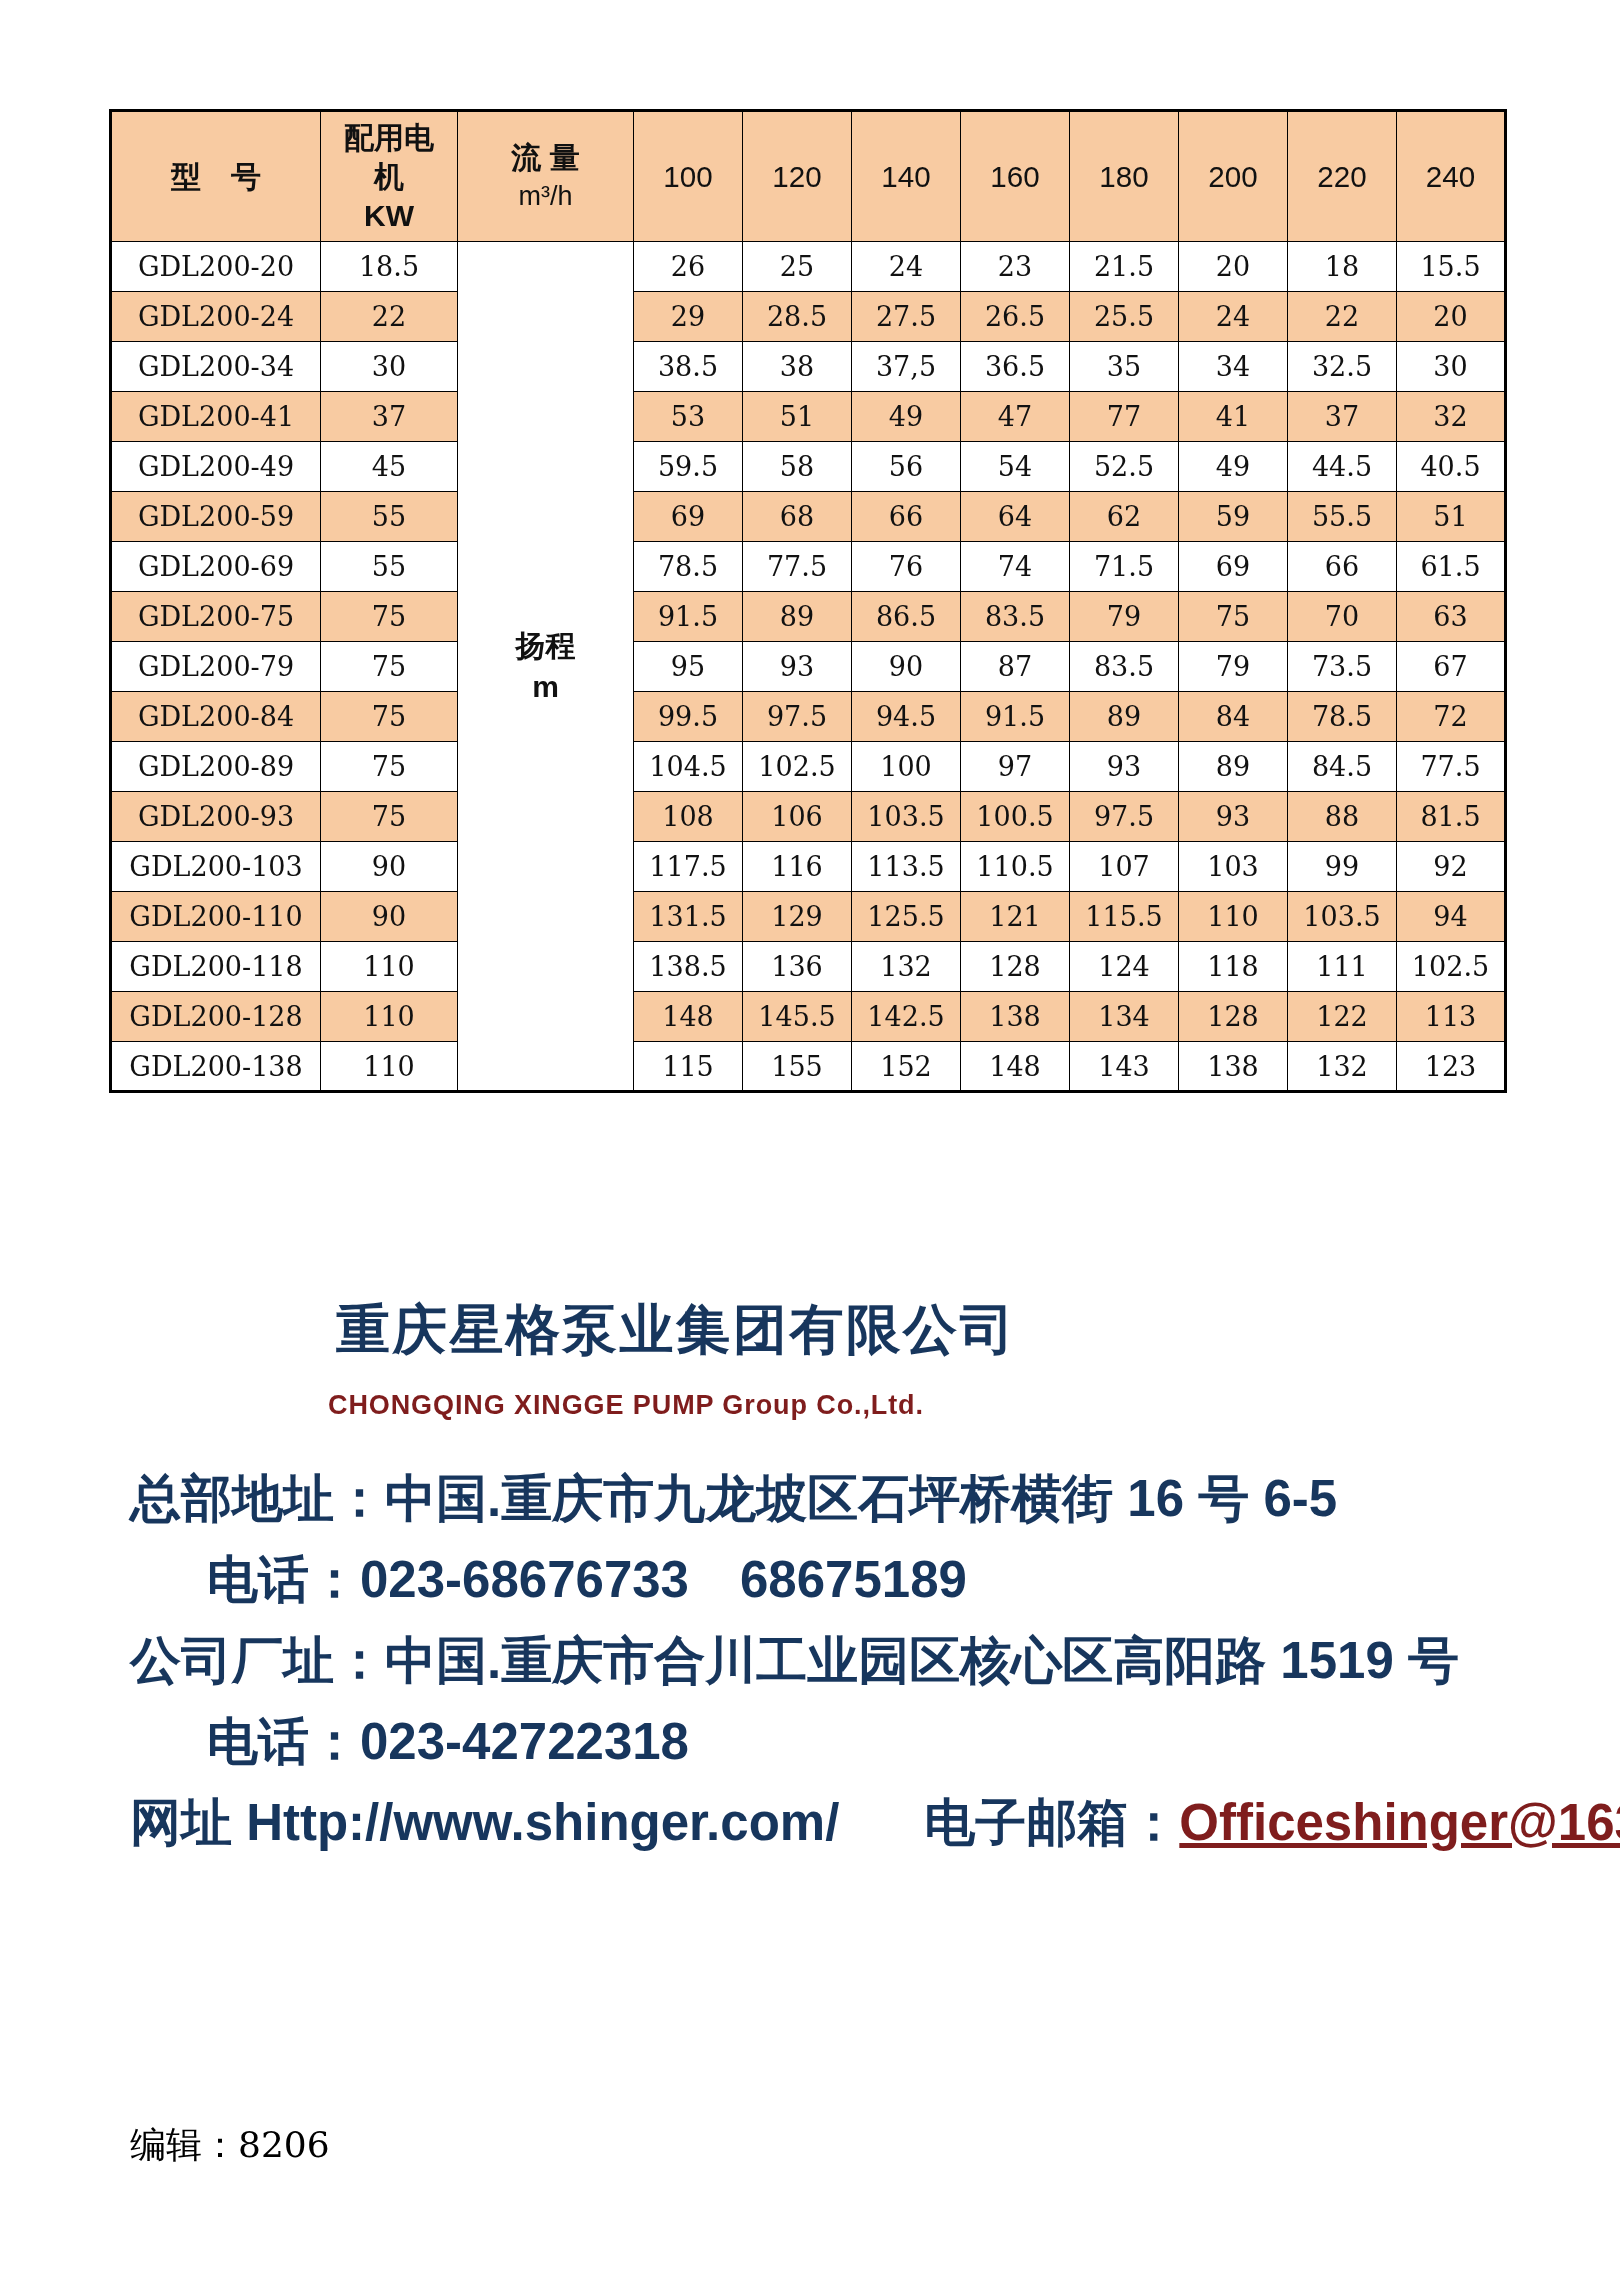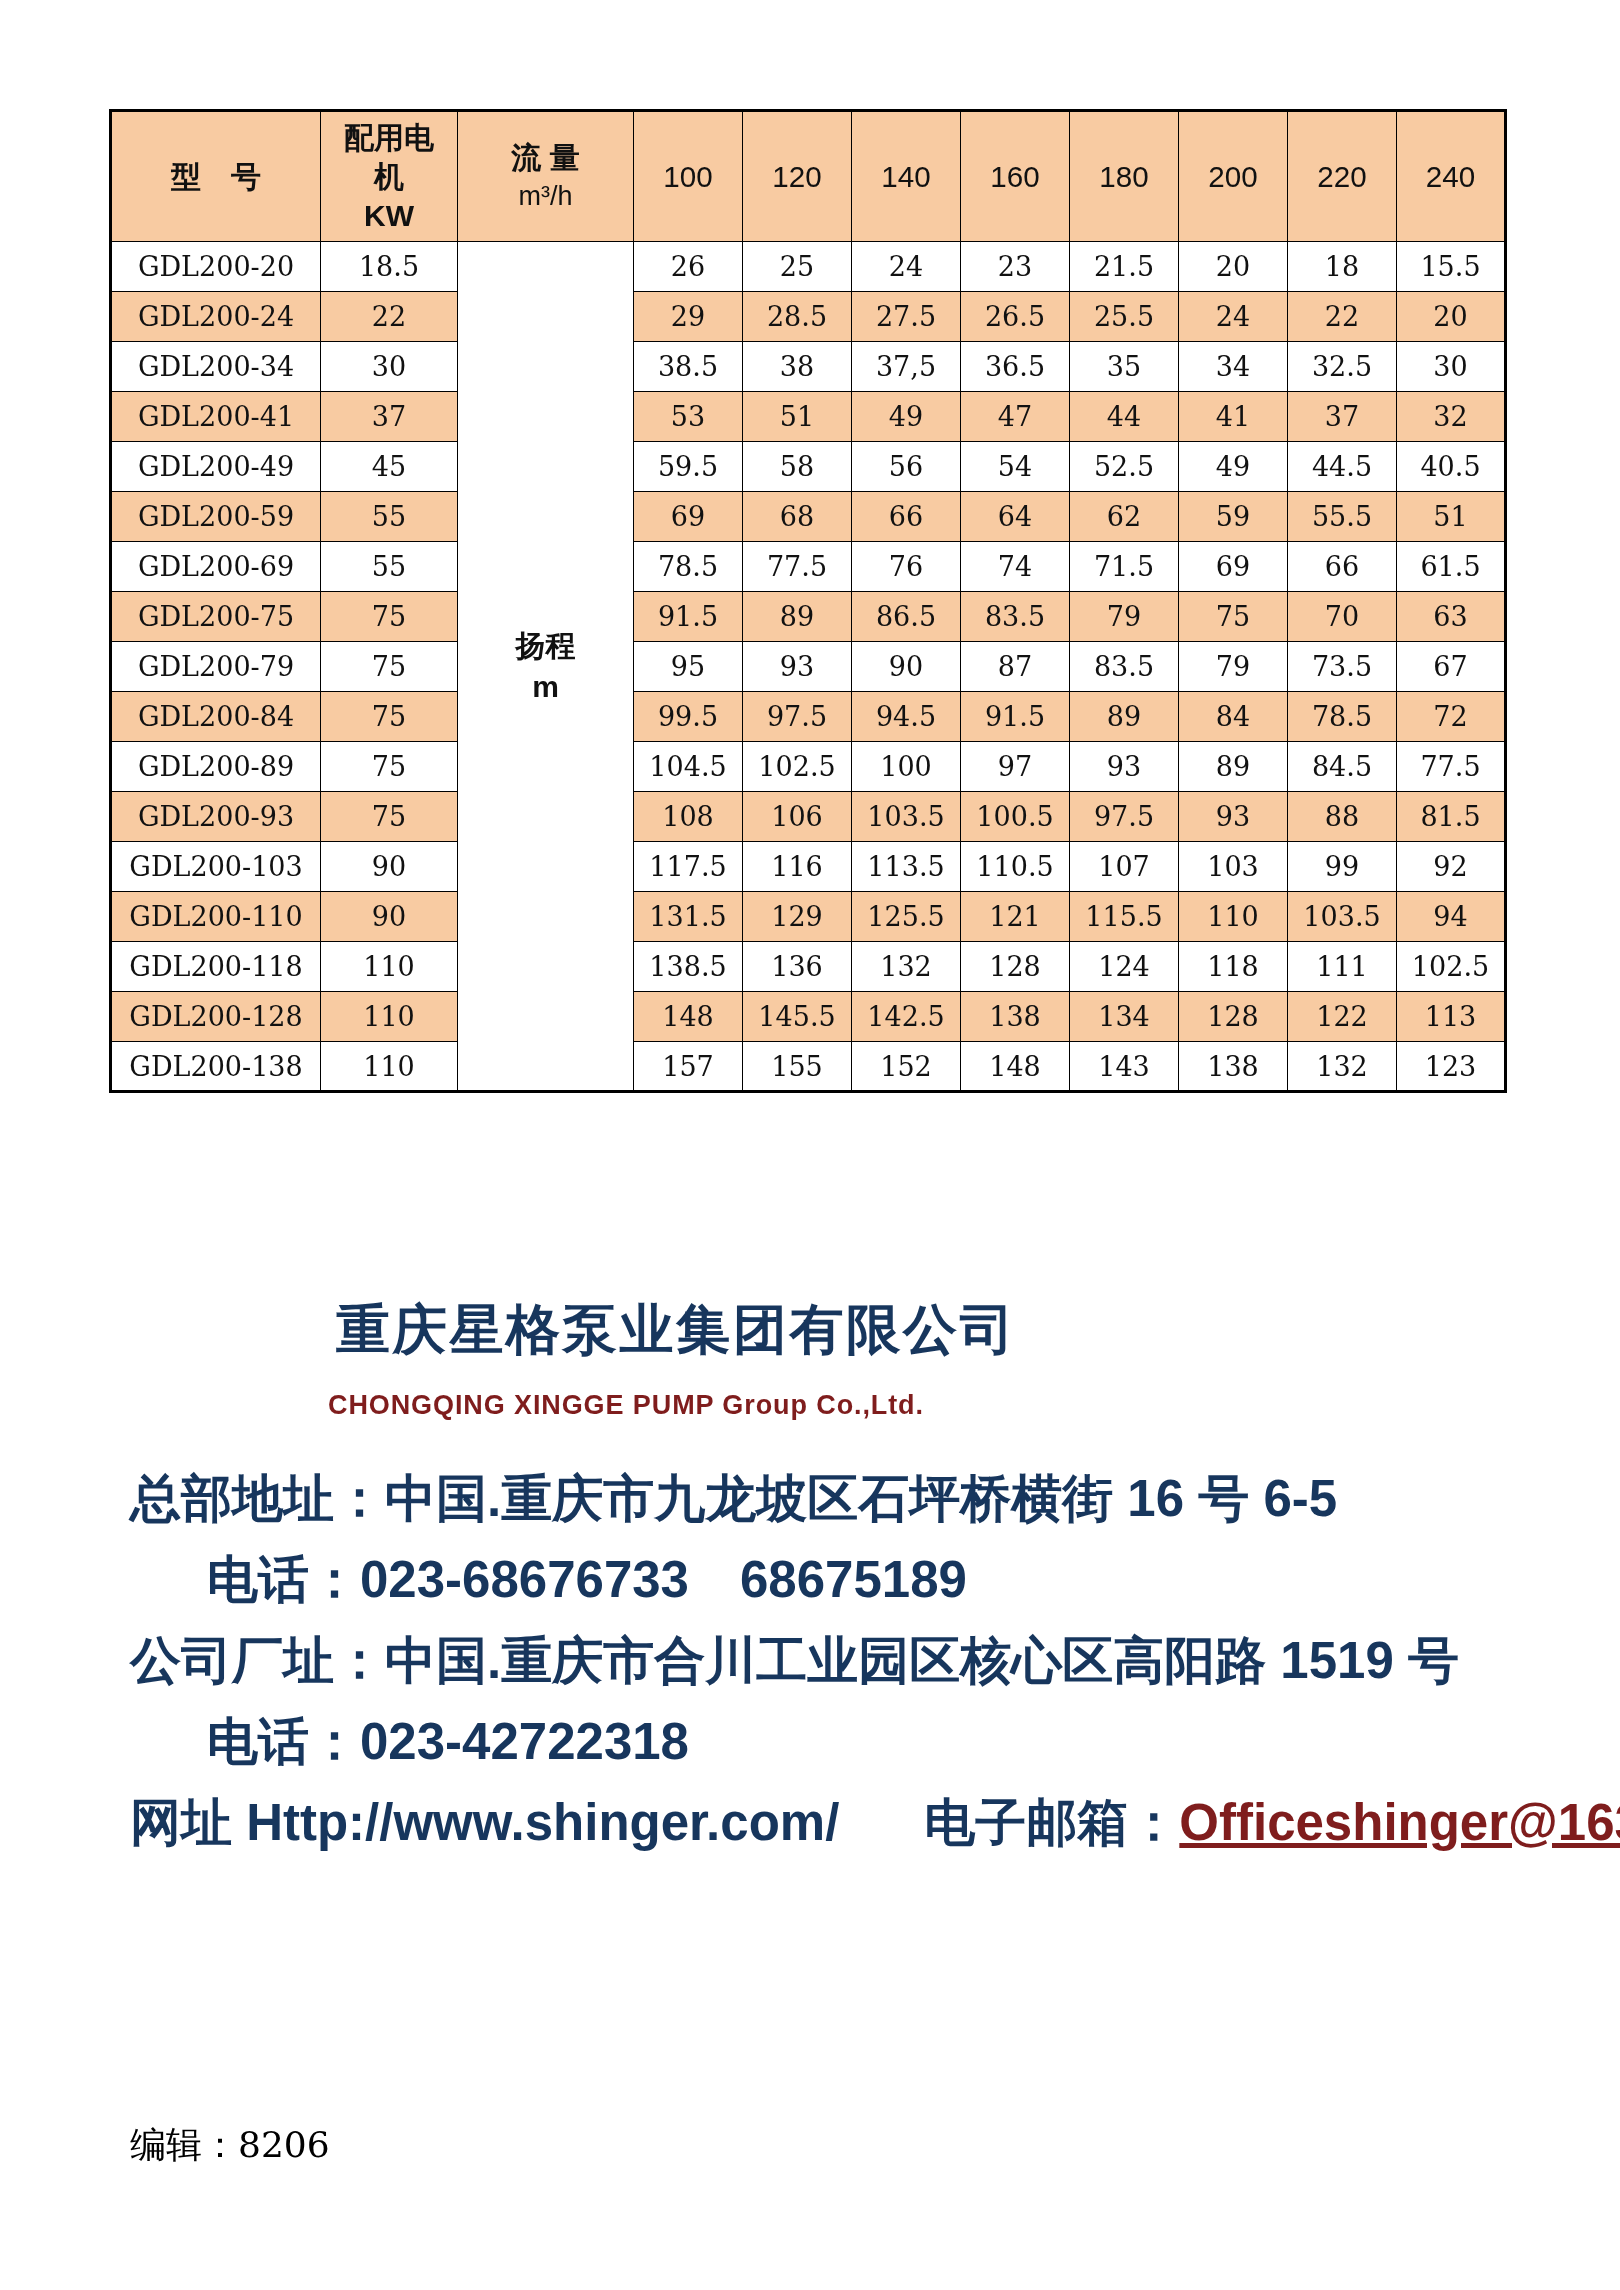--- a/index.html
+++ b/index.html
@@ -172,21 +172,21 @@
           <td class="val">32.5</td>
           <td class="val">30</td>
         </tr>
         <tr class="alt">
           <td class="model">GDL200-41</td>
           <td class="kw">37</td>
           <td class="val">53</td>
           <td class="val">51</td>
           <td class="val">49</td>
           <td class="val">47</td>
-          <td class="val">44</td>
+          <td class="val">77</td>
           <td class="val">41</td>
           <td class="val">37</td>
           <td class="val">32</td>
         </tr>
         <tr>
           <td class="model">GDL200-49</td>
           <td class="kw">45</td>
           <td class="val">59.5</td>
           <td class="val">58</td>
           <td class="val">56</td>
@@ -324,21 +324,21 @@
           <td class="val">142.5</td>
           <td class="val">138</td>
           <td class="val">134</td>
           <td class="val">128</td>
           <td class="val">122</td>
           <td class="val">113</td>
         </tr>
         <tr>
           <td class="model">GDL200-138</td>
           <td class="kw">110</td>
-          <td class="val">157</td>
+          <td class="val">115</td>
           <td class="val">155</td>
           <td class="val">152</td>
           <td class="val">148</td>
           <td class="val">143</td>
           <td class="val">138</td>
           <td class="val">132</td>
           <td class="val">123</td>
         </tr>
       </tbody>
   </table>

